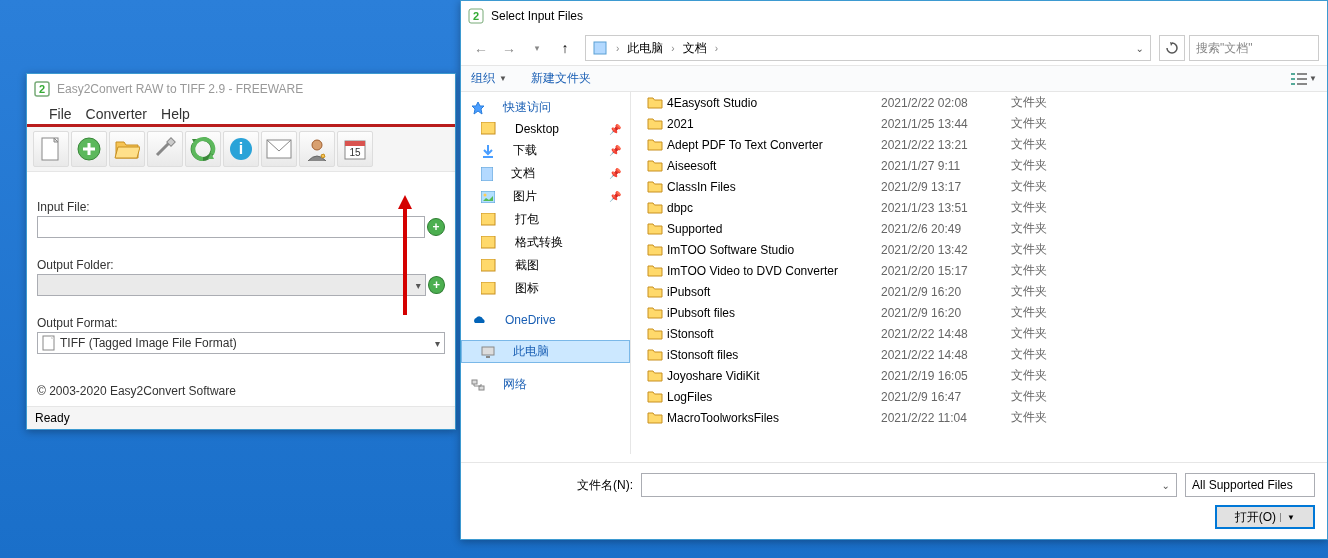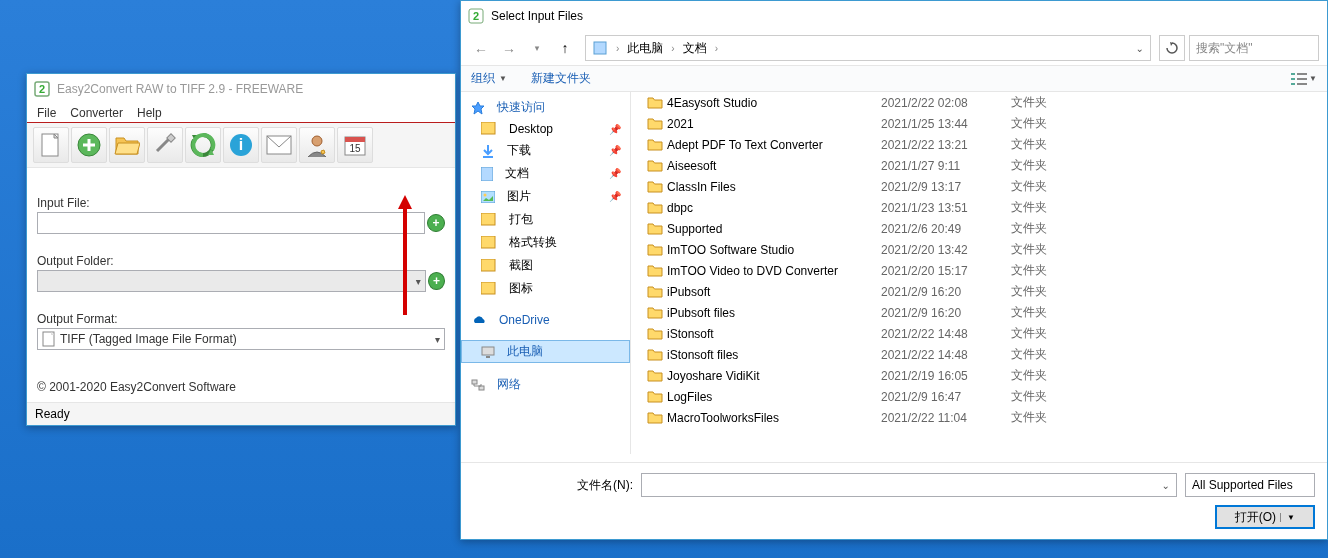--- a/index.html
+++ b/index.html
@@ -2,21 +2,21 @@
 <html><head>
 <meta charset="utf-8">
 <style>
 * { box-sizing: border-box; margin: 0; padding: 0; font-family: "Segoe UI", "Microsoft YaHei", sans-serif; }
 body { width: 1328px; height: 558px; background: linear-gradient(180deg, #2b7fd9, #1a6fc9); overflow: hidden; position: relative; }
 
 .window { position: absolute; background: #fff; border: 1px solid #3d9ad1; box-shadow: 0 2px 8px rgba(0,0,0,.3); }
 .titlebar { height: 30px; display: flex; align-items: center; padding: 0 6px; background: #fff; font-size: 12px; color: #999; }
 .titlebar .iconbox { width: 18px; height: 18px; margin-right: 6px; display: inline-flex; align-items: center; justify-content: center; }
 .titlebar.sel { color:#000;}
-.menubar { display: flex; gap: 14px; padding: 2px 10px; font-size: 12px; color:#333; border-bottom:1px solid #b91c1c;}
+.menubar { display: flex; gap: 14px; padding: 2px 22px; font-size: 14px; color:#333; border-bottom:3px solid #b91c1c;}
 .menubar span { cursor: default; }
 
 .toolbar { display:flex; gap:2px; padding:4px 6px; border-bottom:1px solid #e6e6e6; background:#f5f5f5;}
 .toolbar .tb { width:36px; height:36px; display:inline-flex; align-items:center; justify-content:center; background:linear-gradient(#fdfdfd,#e9e9e9); border:1px solid #ddd; border-radius:2px;}
 
 .mainpanel { padding:8px 10px; font-size:12px; color:#333; }
 .label { margin-top:20px; margin-bottom:2px;}
 .inrow { display:flex; align-items:center; gap:2px;}
 .txtinput { flex:1; height:22px; border:1px solid #abadb3; background:#fff; padding:0 4px;}
 .addbtn { width:18px; height:18px; border-radius:50%; background:#4caf50; color:#fff; font-weight:bold; display:inline-flex; align-items:center; justify-content:center; font-size:12px; border:1px solid #2e7d32;}
@@ -38,21 +38,21 @@
 .searchbox { width:130px; height:26px; border:1px solid #ccc; display:flex; align-items:center; padding:0 6px; gap:4px; font-size:12px; color:#888;}
 
 .orgrow { display:flex; align-items:center; justify-content:space-between; padding:4px 10px; border-bottom:1px solid #e6e6e6; background:#fafbfc; font-size:12px;}
 .orgrow .left { display:flex; gap:24px; align-items:center;}
 .orgrow .right { display:flex; gap:10px; align-items:center;}
 .orgitem { display:flex; align-items:center; gap:4px; color:#1a5fb4;}
 .dropchev { font-size:8px; color:#555;}
 
 .body { flex:1; display:flex; overflow:hidden;}
 .navpane { width:170px; border-right:1px solid #e6e6e6; padding:4px 0; font-size:12px; overflow-y:auto;}
-.navitem { display:flex; align-items:center; gap:12px; padding:3px 8px 3px 20px;}
+.navitem { display:flex; align-items:center; gap:18px; padding:3px 8px 3px 20px;}
 .navitem.top { color:#1a5fb4; font-weight:normal; padding-left:10px;}
 .navitem.sel { background:#cce8ff; border:1px solid #7ab8e8; padding:2px 7px 2px 19px;}
 .pin { color:#bbb; margin-left:auto; font-size:10px;}
 .navspacer { height:10px;}
 
 .filearea { flex:1; display:flex; flex-direction:column; overflow:hidden;}
 .colheader { display:flex; border-bottom:1px solid #e6e6e6; font-size:12px; color:#444; padding:4px 0;}
 .colheader .c1 { width:250px; padding-left:16px; display:flex; align-items:center; gap:6px;}
 .colheader .c2 { width:130px;}
 .colheader .c3 { width:110px;}
@@ -176,21 +176,21 @@
     <div class="combo white">
       <span style="display:flex;align-items:center;gap:4px;">
         <svg width="14" height="16">
             <rect x="1" y="1" width="11" height="14" fill="#fff" stroke="#888"></rect>
             <path d="M9 1 L12 4 L9 4 Z" fill="#ddd"></path>
           </svg>
         <span>TIFF (Tagged Image File Format)</span>
       </span>
       <span class="chev">▾</span>
     </div>
-    <div class="copyright">© 2001-2020 Easy2Convert Software</div>
+    <div class="copyright">© 2003-2020 Easy2Convert Software</div>
   </div>
   <div class="statusbar">Ready</div>
 </div>
 
 <div class="red-arrow">
   <div class="head"></div>
     <div class="shaft"></div>
 </div>
 
 <div class="window dlg">

